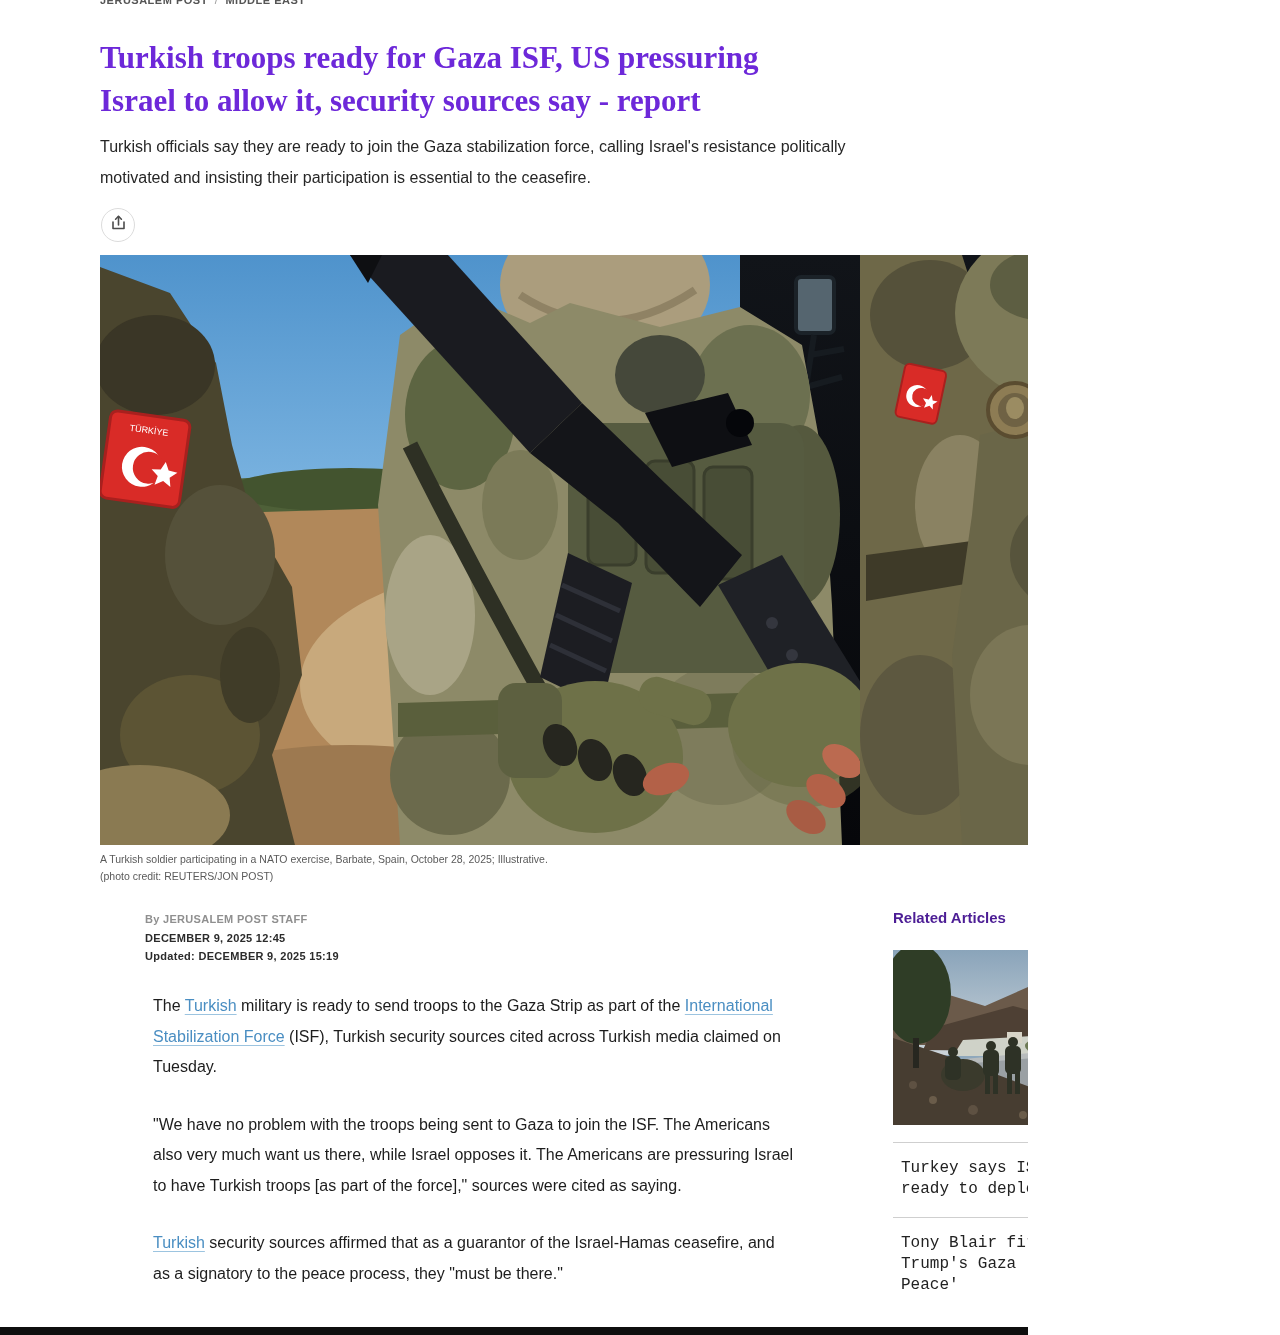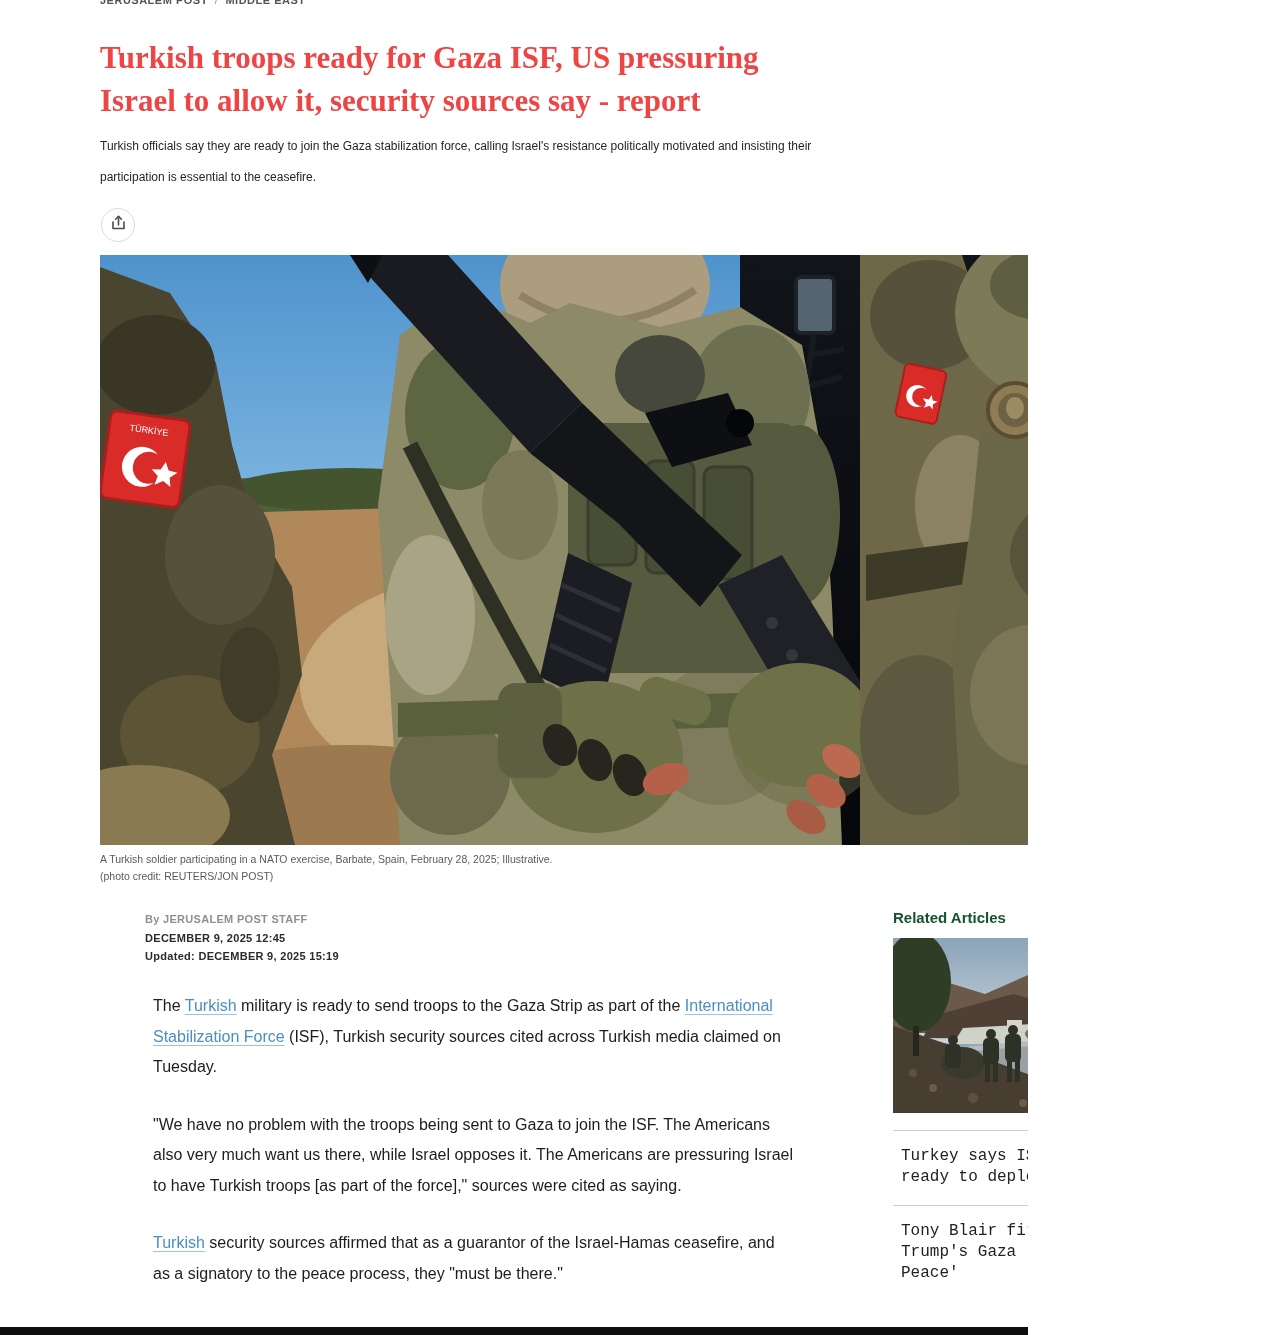--- a/index.html
+++ b/index.html
@@ -8,23 +8,23 @@
   .page { position:relative; width:1028px; height:1335px; overflow:hidden; background:#fff; }
 
   
   .breadcrumb { position:absolute; left:100px; top:-6px; font-size:11px; letter-spacing:.5px;
     color:#555; font-weight:700; white-space:nowrap; }
   .breadcrumb a { color:#555; text-decoration:none; }
   .breadcrumb .sep { color:#999; margin:0 7px; font-weight:400; }
 
   
   .headline { position:absolute; left:100px; top:36px; width:730px;
-    font-family:"Liberation Serif", serif; font-weight:700; font-size:31px; line-height:43px; color:#ef4444; }
+    font-family:"Liberation Serif", serif; font-weight:700; font-size:31px; line-height:43px; color:#6d28d9; }
   .subtitle { position:absolute; left:100px; top:131px; width:748px;
-    font-size:12px; line-height:31px; color:#262626; }
+    font-size:16px; line-height:31px; color:#262626; }
 
   
   .share-btn { position:absolute; left:101px; top:208px; width:34px; height:34px; border-radius:50%;
     border:1.5px solid #dcdcdc; background:#fff; display:flex; align-items:center; justify-content:center;
     cursor:pointer; }
 
   
   .hero { position:absolute; left:100px; top:255px; width:1040px; height:590px; overflow:hidden; background:#0a0c10; }
   .hero svg { display:block; }
 
@@ -35,21 +35,21 @@
   .byline { font-size:11px; color:#8f8f8f; font-weight:700; letter-spacing:.3px; margin-bottom:7px; }
   .pubdate, .upddate { font-size:11px; color:#2b2b2b; font-weight:700; letter-spacing:.3px; margin-bottom:6px; }
 
   
   .article-body { position:absolute; left:153px; top:991px; width:640px; font-size:16px; line-height:30.5px; color:#1d1d1d; }
   .article-body p { margin:0 0 27px 0; }
   .article-body a { color:#4a8ec2; text-decoration:underline; text-decoration-color:#9cc4e0; text-underline-offset:3px; }
 
   
   .sidebar { position:absolute; left:893px; top:909px; width:247px; }
-  .sidebar-title { font-size:15px; font-weight:700; color:#14532d; margin-bottom:12px; }
+  .sidebar-title { font-size:15px; font-weight:700; color:#4c1d95; margin-bottom:24px; }
   .thumb { width:247px; height:175px; overflow:hidden; background:#8fa8bc; cursor:pointer; }
   .thumb svg { display:block; }
   .featured-title { font-family:"Liberation Serif", serif; font-weight:700; font-size:17.5px; line-height:24px;
     color:#171717; margin-top:14px; cursor:pointer; }
   .side-divider { border:none; border-top:1px solid #cfcfcf; margin:17px 0 0 0; }
   .side-link { font-family:Liberation Mono, monospace; font-size:16px; line-height:21px; color:#222;
     padding:15px 0 0 8px; cursor:pointer; }
 
   .bottom-bar { position:absolute; left:0; top:1327px; width:1280px; height:8px; background:#0e0e0e; }
 </style>
@@ -199,21 +199,21 @@
       <ellipse cx="930" cy="440" rx="60" ry="70" fill="#7b7656"></ellipse>
       <circle cx="915" cy="155" r="27" fill="#8d7c54" stroke="#5a4c30" stroke-width="4"></circle>
       <circle cx="915" cy="155" r="17" fill="#6f6244"></circle>
       <ellipse cx="915" cy="153" rx="9" ry="11" fill="#9b8c62"></ellipse>
       <polygon points="950,232 1002,222 1022,380 982,560 940,560 972,380" fill="#101114"></polygon>
       <circle cx="992" cy="248" r="20" fill="#0a0b0e"></circle>
     </svg>
   </div>
 
   <div class="caption">
-    <div>A Turkish soldier participating in a NATO exercise, Barbate, Spain, February 28, 2025; Illustrative.</div>
+    <div>A Turkish soldier participating in a NATO exercise, Barbate, Spain, October 28, 2025; Illustrative.</div>
     <div>(photo credit: REUTERS/JON POST)</div>
   </div>
 
   <div class="byline-block">
     <div class="byline">By JERUSALEM POST STAFF</div>
     <div class="pubdate">DECEMBER 9, 2025 12:45</div>
     <div class="upddate">Updated: DECEMBER 9, 2025 15:19</div>
   </div>
 
   <div class="article-body">

